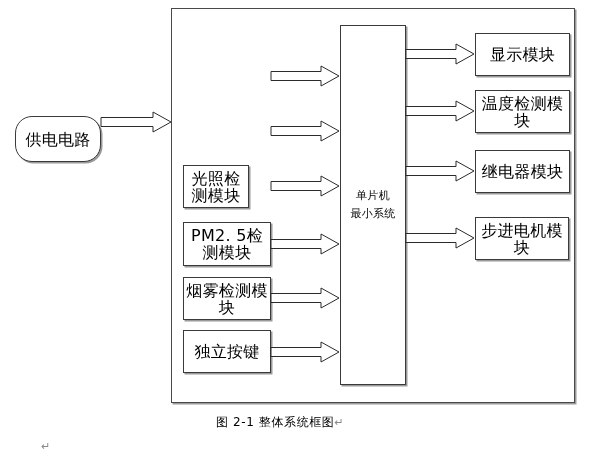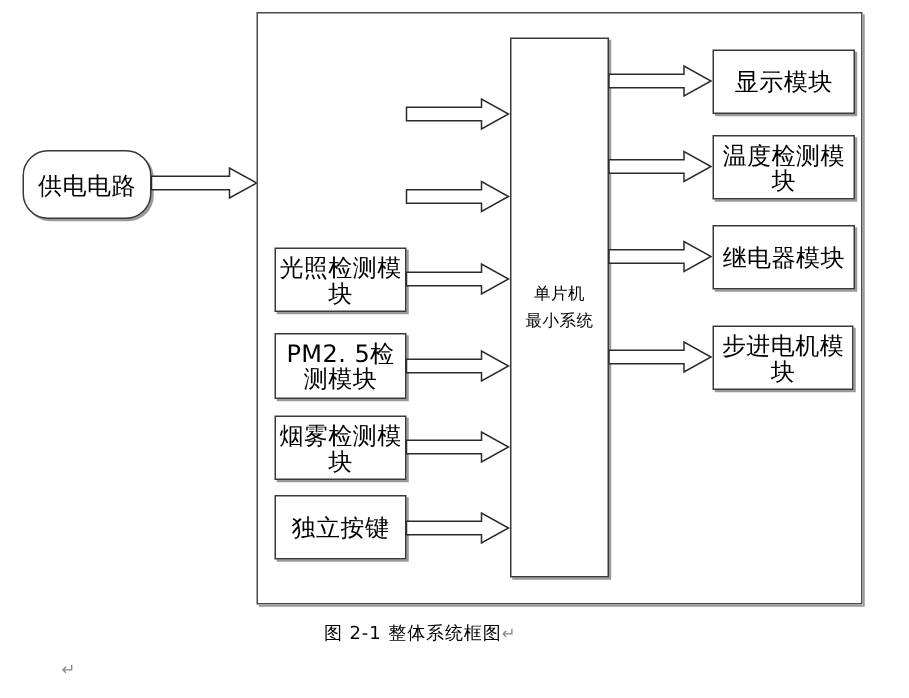--- a/index.html
+++ b/index.html
@@ -72,35 +72,35 @@
   .ret {
     color: #8a8a8a;
     font-size: 11px;
   }
 </style>
 </head>
 <body>
 
 <div id="canvas">
 
-  <div class="box" style="left:15px; top:100px; width:86px; height:46px;border-radius:17px;">
+  <div class="box" style="left:15px; top:116px; width:86px; height:46px;border-radius:17px;">
     <span>供电电路</span>
   </div>
 
   <div class="arrow" style="left:101px; top:110px; width:72px; height:24px;">
     <svg width="72" height="24" viewBox="0 0 72 24">
       <path d="M0,7.5 L52,7.5 L52,2 L70,12 L52,22 L52,16.5 L0,16.5 Z" fill="#ffffff" stroke="#2b2b2b" stroke-width="1"></path>
     </svg>
   </div>
 
   <div class="container-box" style="left:171px; top:8px; width:404px; height:395px;"></div>
 
 
 
-  <div class="box" style="left:183px; top:165px; width:88px; height:43px;">
+  <div class="box" style="left:183px; top:165px; width:66px; height:43px;">
     <span>光照检测模块</span>
   </div>
 
   <div class="box" style="left:183px; top:222px; width:88px; height:44px;">
     <span>PM2. 5检测模块</span>
   </div>
 
   <div class="box" style="left:183px; top:277px; width:88px; height:43px;">
     <span>烟雾检测模块</span>
   </div>

